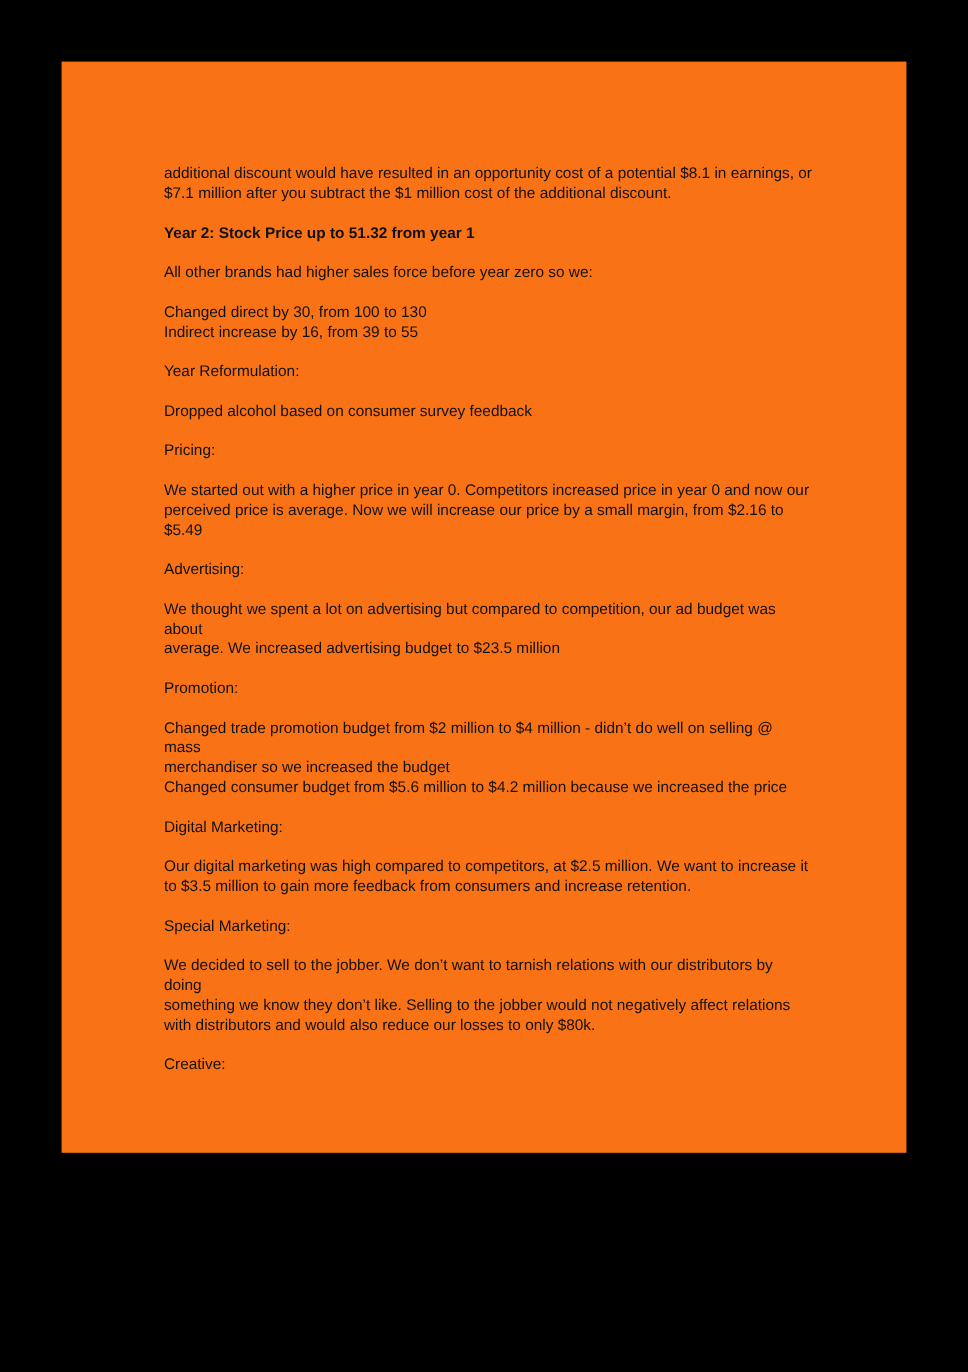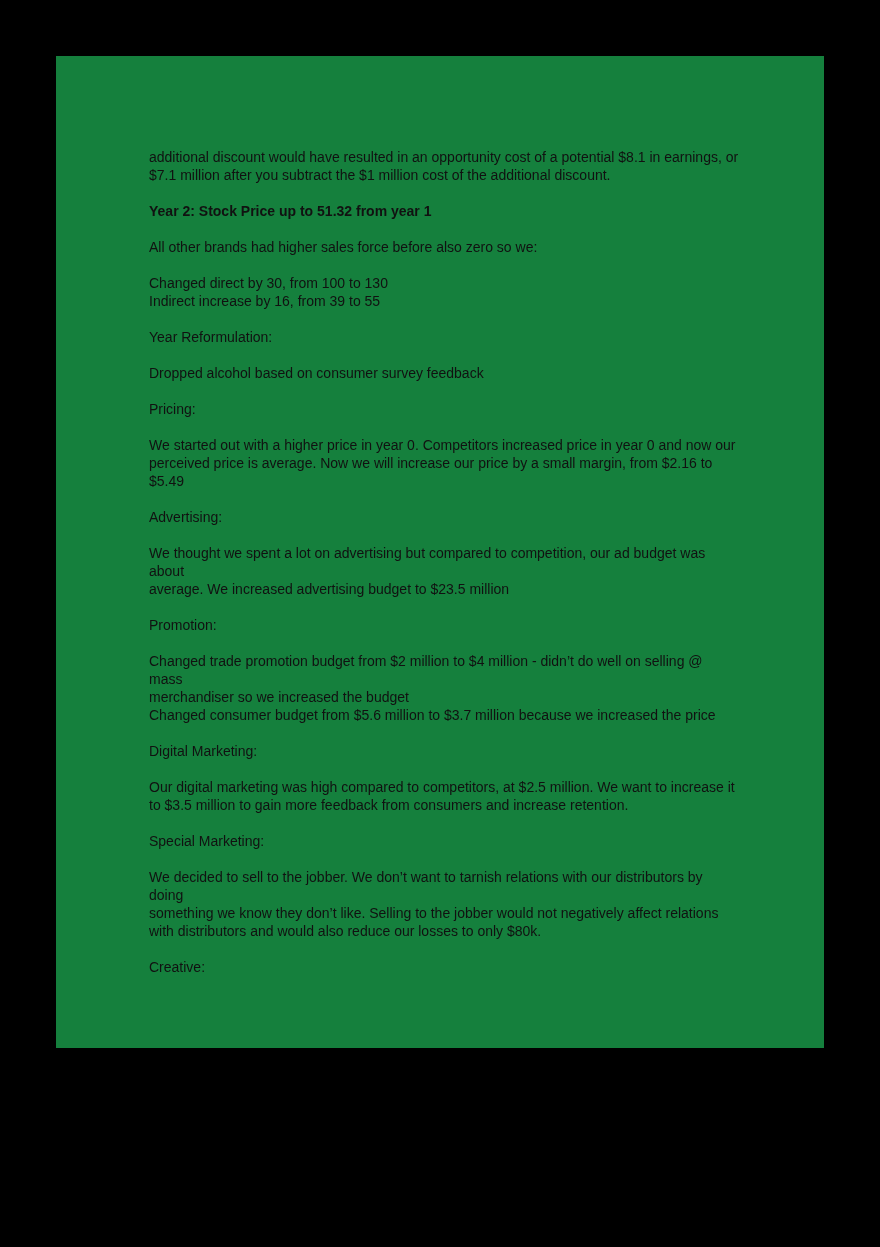--- a/index.html
+++ b/index.html
@@ -13,21 +13,21 @@
       position: relative;
       overflow: hidden;
       font-family: "Liberation Sans", sans-serif;
     }
     .page {
       position: absolute;
       left: 56px;
       top: 56px;
       width: 768px;
       height: 992px;
-      background: #15803d;
+      background: #f97316;
     }
     .content {
       position: absolute;
       left: 93px;
       top: 92px;
       width: 590px;
       color: #111111;
       font-size: 14px;
       line-height: 18px;
     }
@@ -48,21 +48,21 @@
 <div class="page">
   <div class="content">
 
     <p class="para">
       <span class="line">additional discount would have resulted in an opportunity cost of a potential $8.1 in earnings, or</span>
       <span class="line">$7.1 million after you subtract the $1 million cost of the additional discount.</span>
     </p>
 
     <p class="heading">Year 2: Stock Price up to 51.32 from year 1</p>
 
-    <p class="para">All other brands had higher sales force before also zero so we:</p>
+    <p class="para">All other brands had higher sales force before year zero so we:</p>
 
     <p class="para">
       <span class="line">Changed direct by 30, from 100 to 130</span>
       <span class="line">Indirect increase by 16, from 39 to 55</span>
     </p>
 
     <p class="para">Year Reformulation:</p>
     <p class="para">
       <span class="line">Dropped alcohol based on consumer survey feedback</span>
     </p>
@@ -77,21 +77,21 @@
     <p class="para">Advertising:</p>
     <p class="para">
       <span class="line">We thought we spent a lot on advertising but compared to competition, our ad budget was about</span>
       <span class="line">average. We increased advertising budget to $23.5 million</span>
     </p>
 
     <p class="para">Promotion:</p>
     <p class="para">
       <span class="line">Changed trade promotion budget from $2 million to $4 million - didn’t do well on selling @ mass</span>
       <span class="line">merchandiser so we increased the budget</span>
-      <span class="line">Changed consumer budget from $5.6 million to $3.7 million because we increased the price</span>
+      <span class="line">Changed consumer budget from $5.6 million to $4.2 million because we increased the price</span>
     </p>
 
     <p class="para">Digital Marketing:</p>
     <p class="para">
       <span class="line">Our digital marketing was high compared to competitors, at $2.5 million. We want to increase it</span>
       <span class="line">to $3.5 million to gain more feedback from consumers and increase retention.</span>
     </p>
 
     <p class="para">Special Marketing:</p>
     <p class="para">

